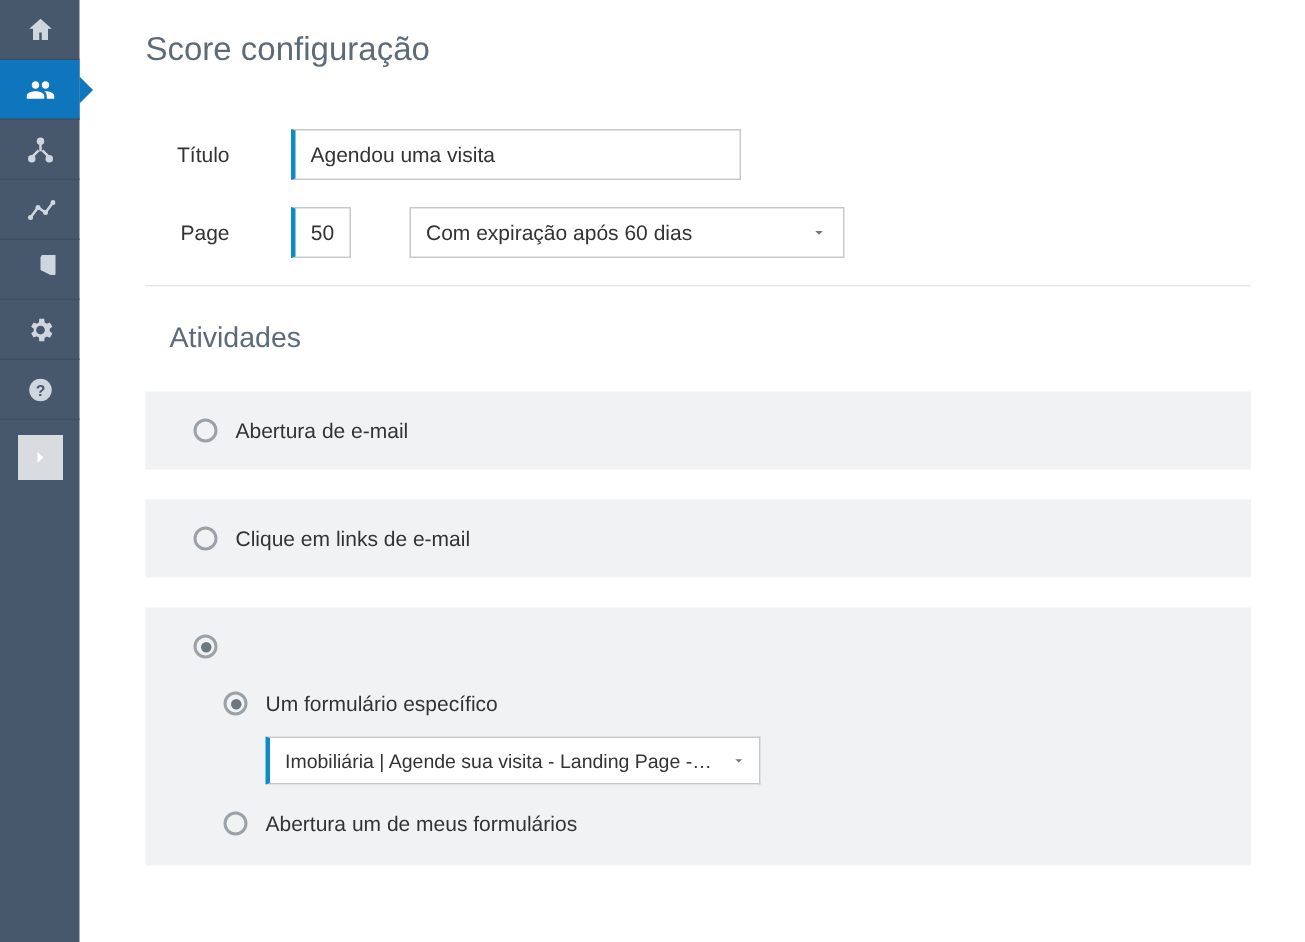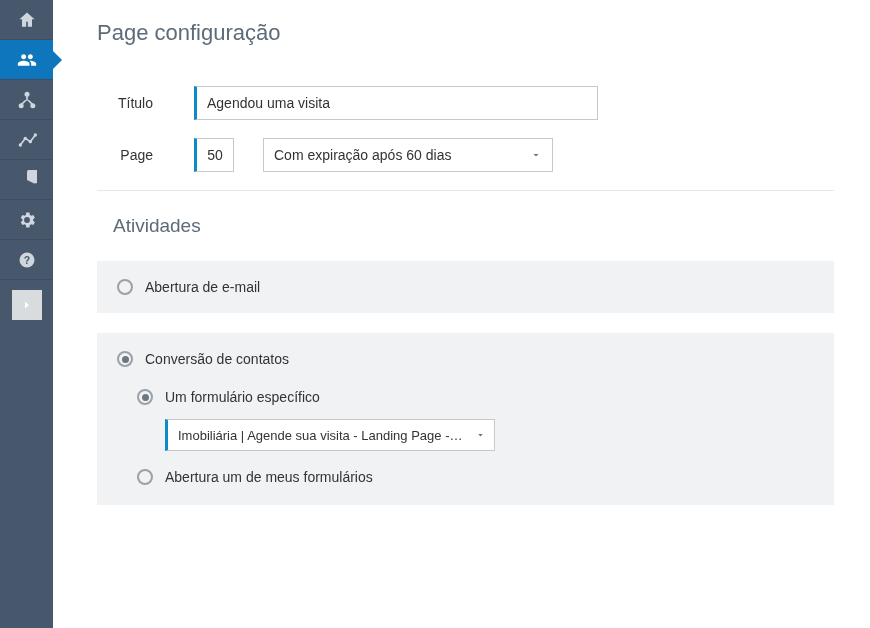--- a/index.html
+++ b/index.html
@@ -82,52 +82,52 @@
   }
   .accent-input {
     border:1px solid #c5c9cc;
     border-left:3px solid #0e8ac7;
     height:34px;
     padding:0 10px;
     font-size:14px;
     color:#333;
     background:#fff;
   }
-  .titulo-input { width:404px; }
+  .titulo-input { width:300px; }
   .score-input { width:40px; text-align:center; }
   .select-wrap {
     position:relative;
     height:34px;
     border:1px solid #c5c9cc;
     display:flex;align-items:center;
     padding:0 30px 0 10px;
     font-size:14px;
     color:#333;
     cursor:pointer;
     background:#fff;
   }
-  .select-wrap.exp { width:290px; margin-left:0; }
+  .select-wrap.exp { width:290px; margin-left:10px; }
   .select-wrap .chev {
     position:absolute; right:10px; top:50%; transform:translateY(-50%);
     width:12px;height:12px;fill:#6b7681;
   }
   .divider {
     border:none;border-top:1px solid #e6e8ea;
     margin:18px 0 24px 0;
   }
   
   .section-title {
     font-size:19px;
     font-weight:300;
     color:#5d6b78;
     margin:0 0 24px 16px;
   }
   .activity-card {
     background:#f1f2f3;
-    padding:18px 20px;
+    padding:18px 32px;
     margin-bottom:20px;
   }
   .radio-row {
     display:flex;align-items:center;
     font-size:14px;color:#333;
     cursor:pointer;
   }
   .radio {
     width:16px;height:16px;border:2px solid #9aa1a8;border-radius:50%;
     margin-right:12px;display:inline-flex;align-items:center;justify-content:center;
@@ -208,21 +208,21 @@
         </svg>
     </div>
     <div class="collapse-btn">
       <svg viewBox="0 0 24 24">
           <path d="M8 5l8 7-8 7z"></path>
         </svg>
     </div>
   </nav>
 
   <main class="main">
-    <h1 class="page-title">Page configuração</h1>
+    <h1 class="page-title">Score configuração</h1>
 
     <div class="form-row">
       <div class="lbl">Título</div>
       <input class="accent-input titulo-input" value="Agendou uma visita" style="">
     </div>
 
     <div class="form-row">
       <div class="lbl">Page</div>
       <input class="accent-input score-input" value="50" style="">
       <div class="select-wrap exp">
@@ -237,25 +237,30 @@
 
     <h2 class="section-title">Atividades</h2>
 
     <div class="activity-card">
       <label class="radio-row">
         <span class="radio"></span>
         <span>Abertura de e-mail</span>
       </label>
     </div>
 
+    <div class="activity-card">
+      <label class="radio-row">
+        <span class="radio"></span>
+        <span>Clique em links de e-mail</span>
+      </label>
+    </div>
 
     <div class="activity-card" style="padding-bottom:6px;">
       <label class="radio-row">
         <span class="radio checked"></span>
-        <span>Conversão de contatos</span>
       </label>
 
       <div class="sub-options">
         <label class="radio-row">
           <span class="radio checked"></span>
           <span>Um formulário específico</span>
         </label>
         <div class="form-select">
           <span class="txt">Imobiliária | Agende sua visita - Landing Page - 04/0...</span>
           <svg class="chev" viewBox="0 0 24 24">

